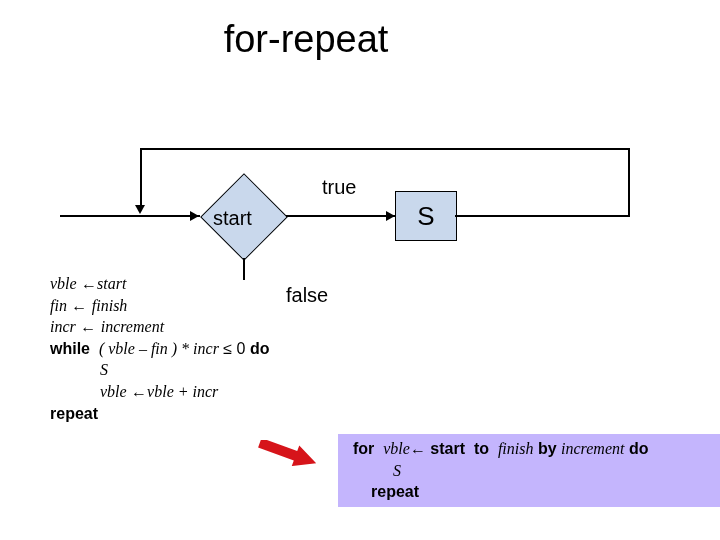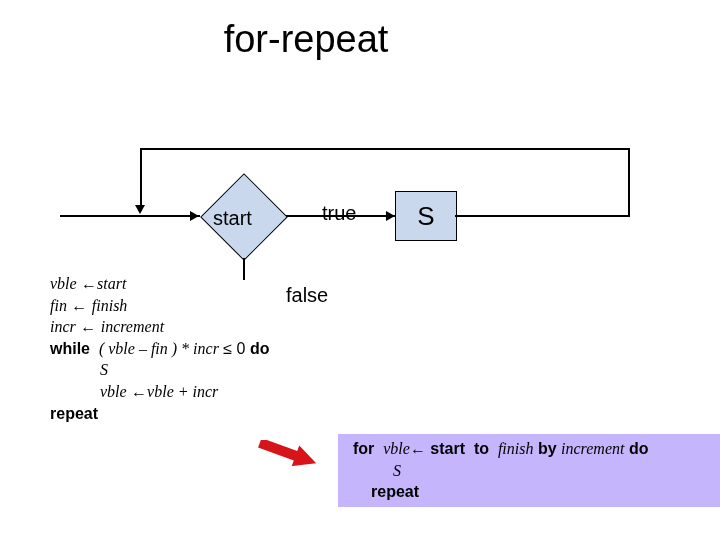--- a/index.html
+++ b/index.html
@@ -44,21 +44,21 @@
     border: 1px solid #000;
     transform: rotate(45deg);
   }
   .cond-label {
     position: absolute;
     left: 213px; top: 207px;
     font-size: 20px;
   }
   .true-label {
     position: absolute;
-    left: 322px; top: 202px;
+    left: 322px; top: 176px;
     font-size: 20px;
   }
   .false-label {
     position: absolute;
     left: 286px; top: 272px;
     font-size: 20px;
     margin-top: 12px;
   }
   .s-box {
     position: absolute;

